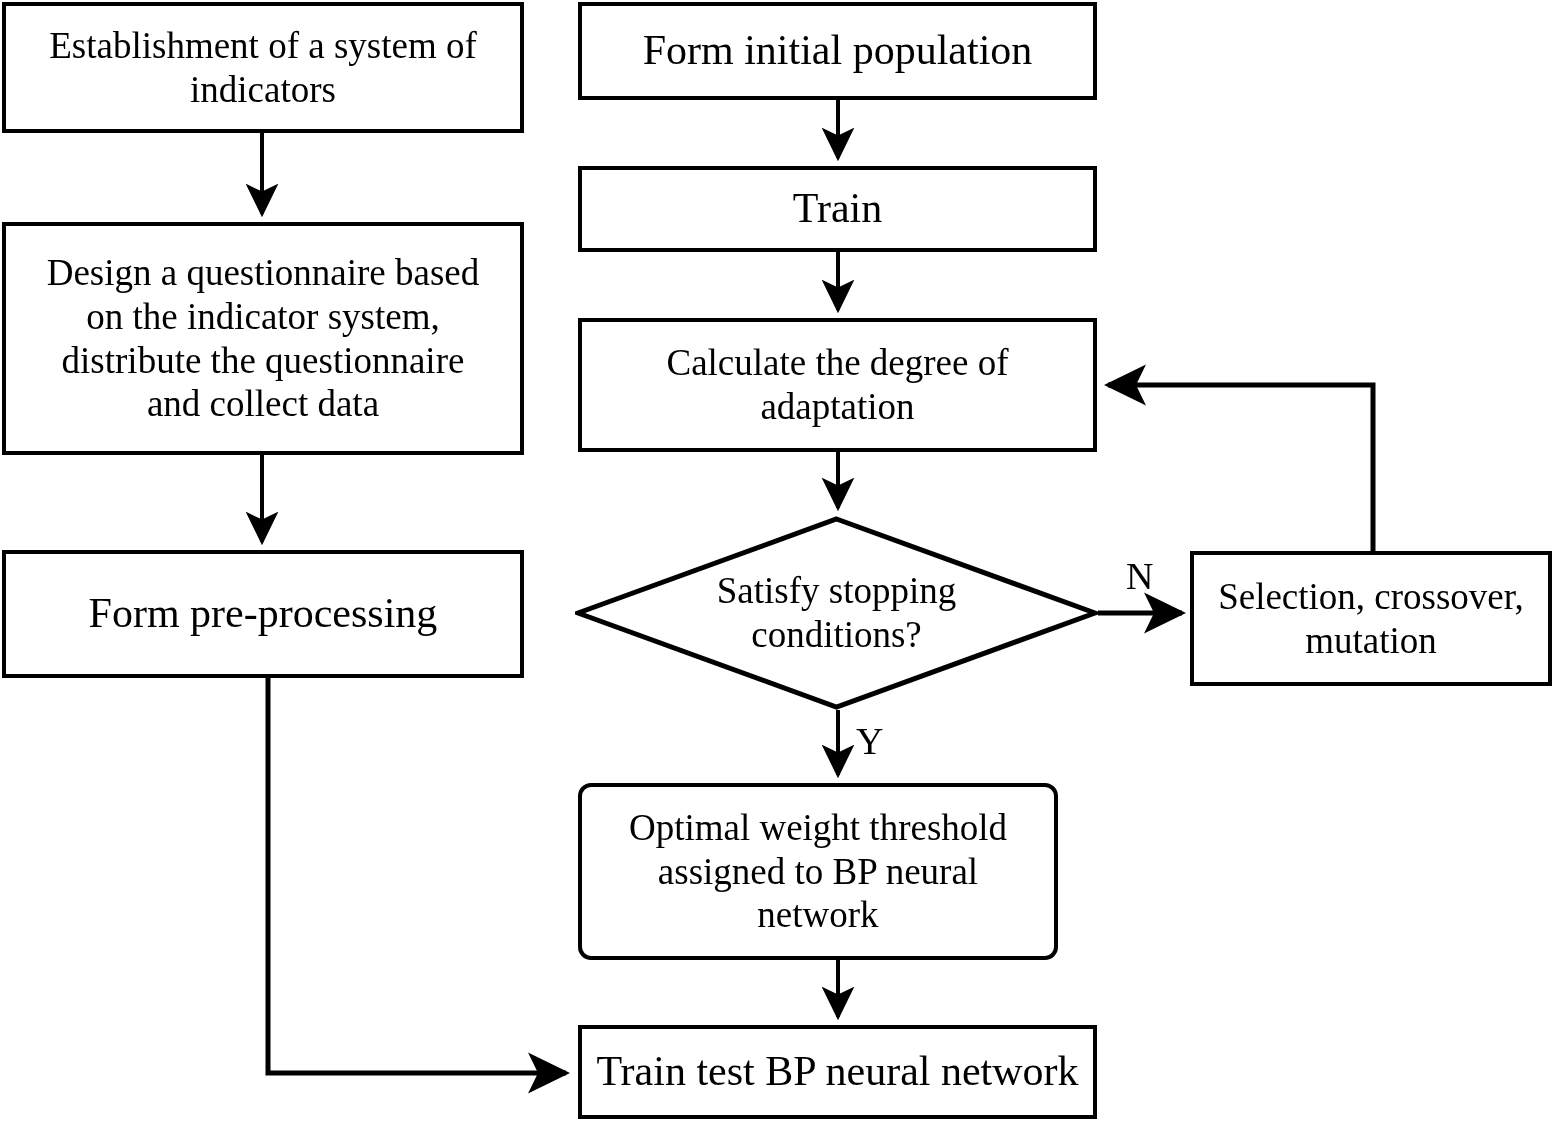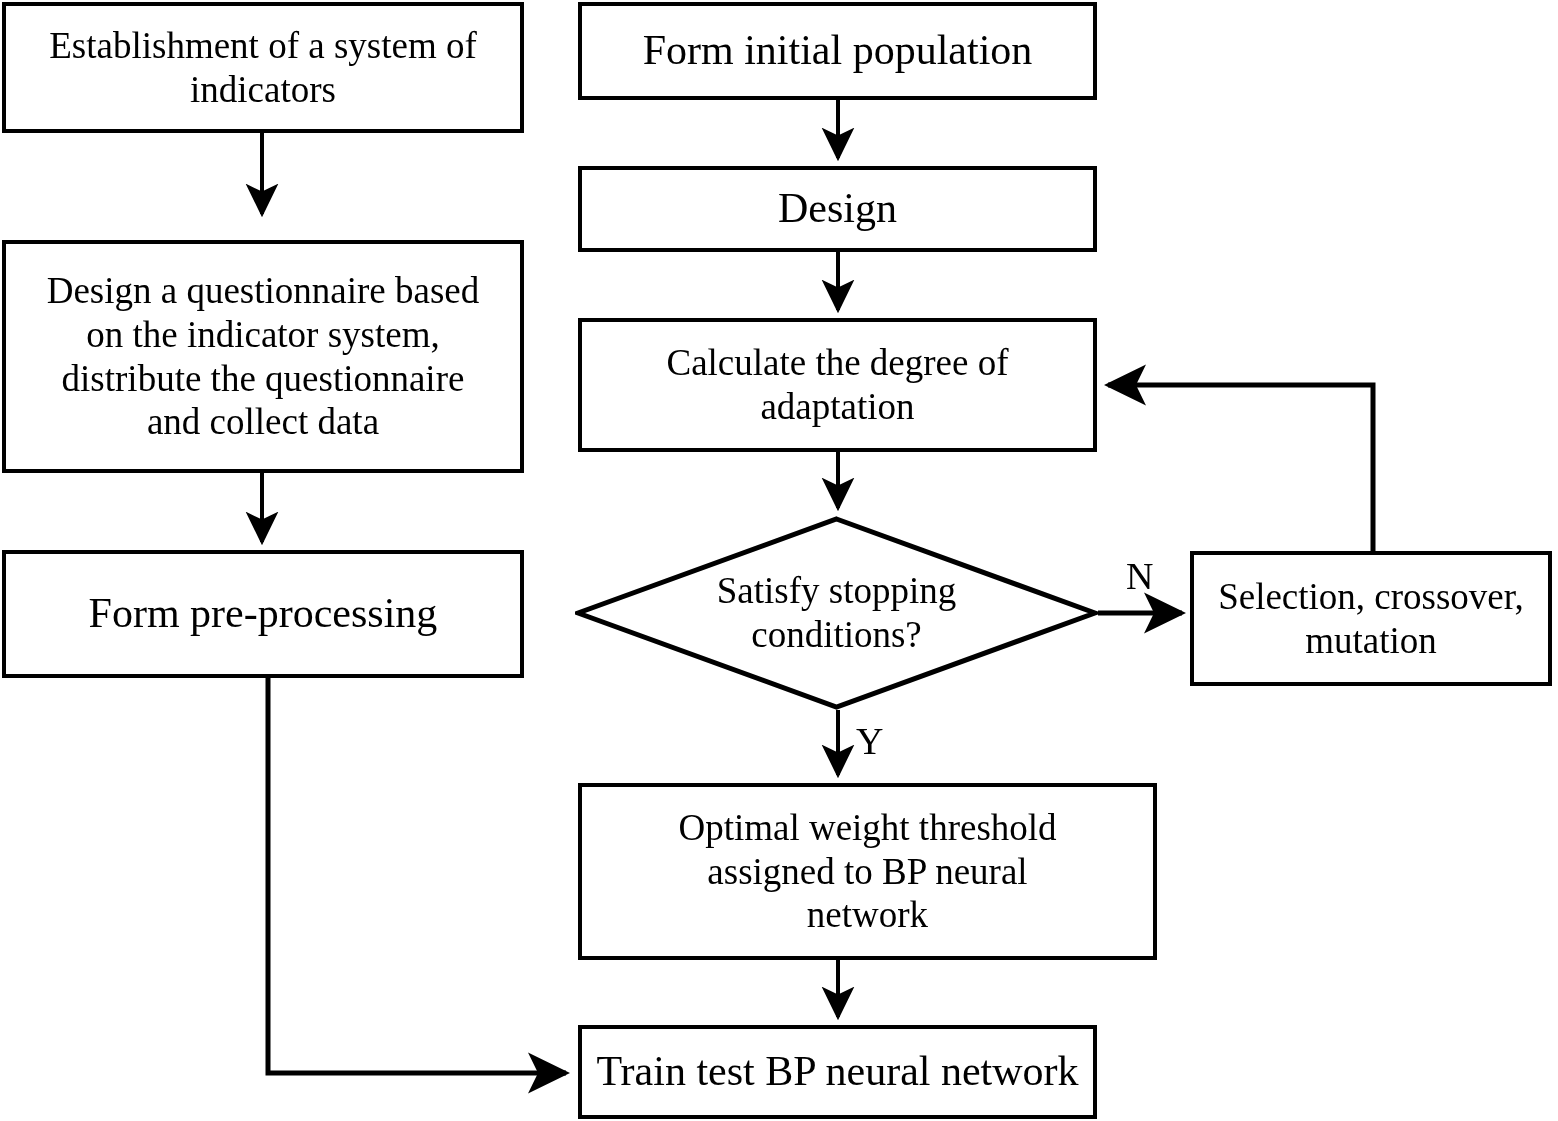--- a/index.html
+++ b/index.html
@@ -100,58 +100,58 @@
     <path d="M838,710 L838,775" stroke="#000000" stroke-width="4" fill="none" marker-end="url(#arrowhead)"></path>
 
     <path d="M838,960 L838,1017" stroke="#000000" stroke-width="4" fill="none" marker-end="url(#arrowhead)"></path>
   </svg>
 
   <div class="node rect fs-37" style="left:2px; top:2px; width:522px; height:131px;">
     <span class="label">Establishment of a system of
 indicators</span>
   </div>
 
-  <div class="node rect fs-37" style="left:2px; top:240px; width:522px; height:233px;">
+  <div class="node rect fs-37" style="left:2px; top:222px; width:522px; height:233px;">
     <span class="label">Design a questionnaire based
 on the indicator system,
 distribute the questionnaire
 and collect data</span>
   </div>
 
   <div class="node rect fs-38" style="left:2px; top:550px; width:522px; height:128px;">
     <span class="label">Form pre-processing</span>
   </div>
 
   <div class="node rect fs-38" style="left:578px; top:2px; width:519px; height:98px;">
     <span class="label">Form initial population</span>
   </div>
 
   <div class="node rect fs-38" style="left:578px; top:166px; width:519px; height:86px;">
-    <span class="label">Design</span>
+    <span class="label">Train</span>
   </div>
 
   <div class="node rect fs-37" style="left:578px; top:318px; width:519px; height:134px;">
     <span class="label">Calculate the degree of
 adaptation</span>
   </div>
 
   <div class="node diamond fs-37" style="left:575px; top:516px; width:523px; height:194px;">
     <svg class="dshape" viewBox="0 0 523 194" preserveAspectRatio="none">
       <polygon points="261.5,3 520,97 261.5,191 3,97" fill="#ffffff" stroke="#000000" stroke-width="5" vector-effect="non-scaling-stroke"></polygon>
     </svg>
     <span class="label">Satisfy stopping
 conditions?</span>
   </div>
 
   <div class="node rect fs-37" style="left:1190px; top:551px; width:362px; height:135px;">
     <span class="label">Selection, crossover,
 mutation</span>
   </div>
 
-  <div class="node rect fs-37" style="left:578px; top:783px; width:579px; height:177px;">
+  <div class="node rect fs-37" style="left:578px; top:783px; width:480px; height:177px;border-radius:13px;">
     <span class="label">Optimal weight threshold
 assigned to BP neural
 network</span>
   </div>
 
   <div class="node rect fs-38" style="left:578px; top:1025px; width:519px; height:94px;">
     <span class="label">Train test BP neural network</span>
   </div>
 
   <div class="edge-label" style="left:1126px; top:557px;">N</div>

